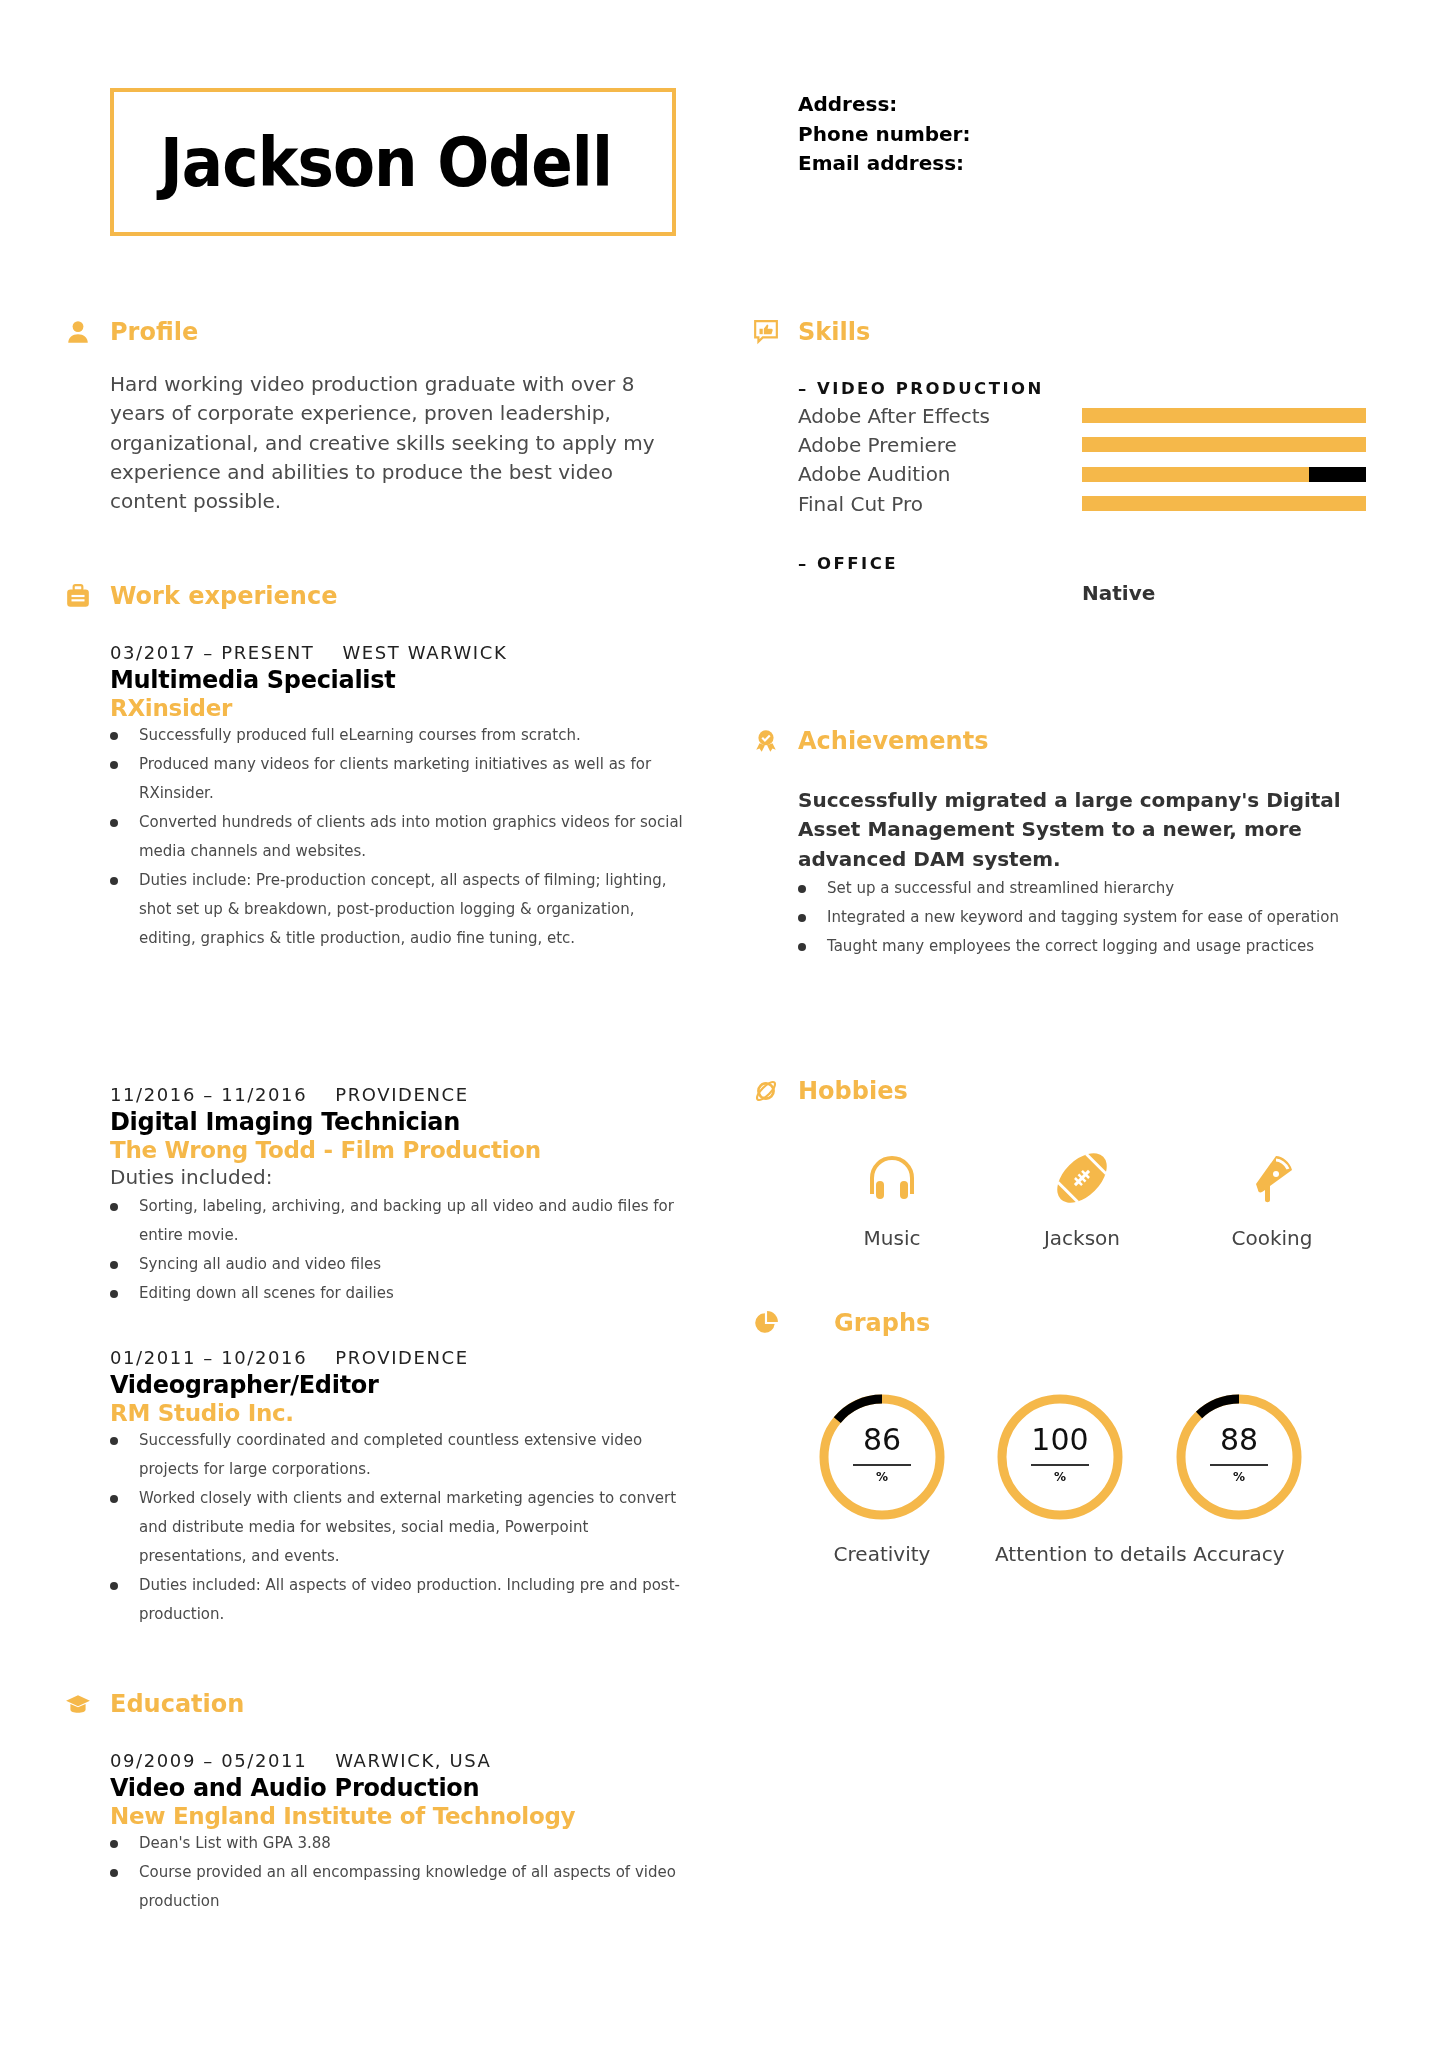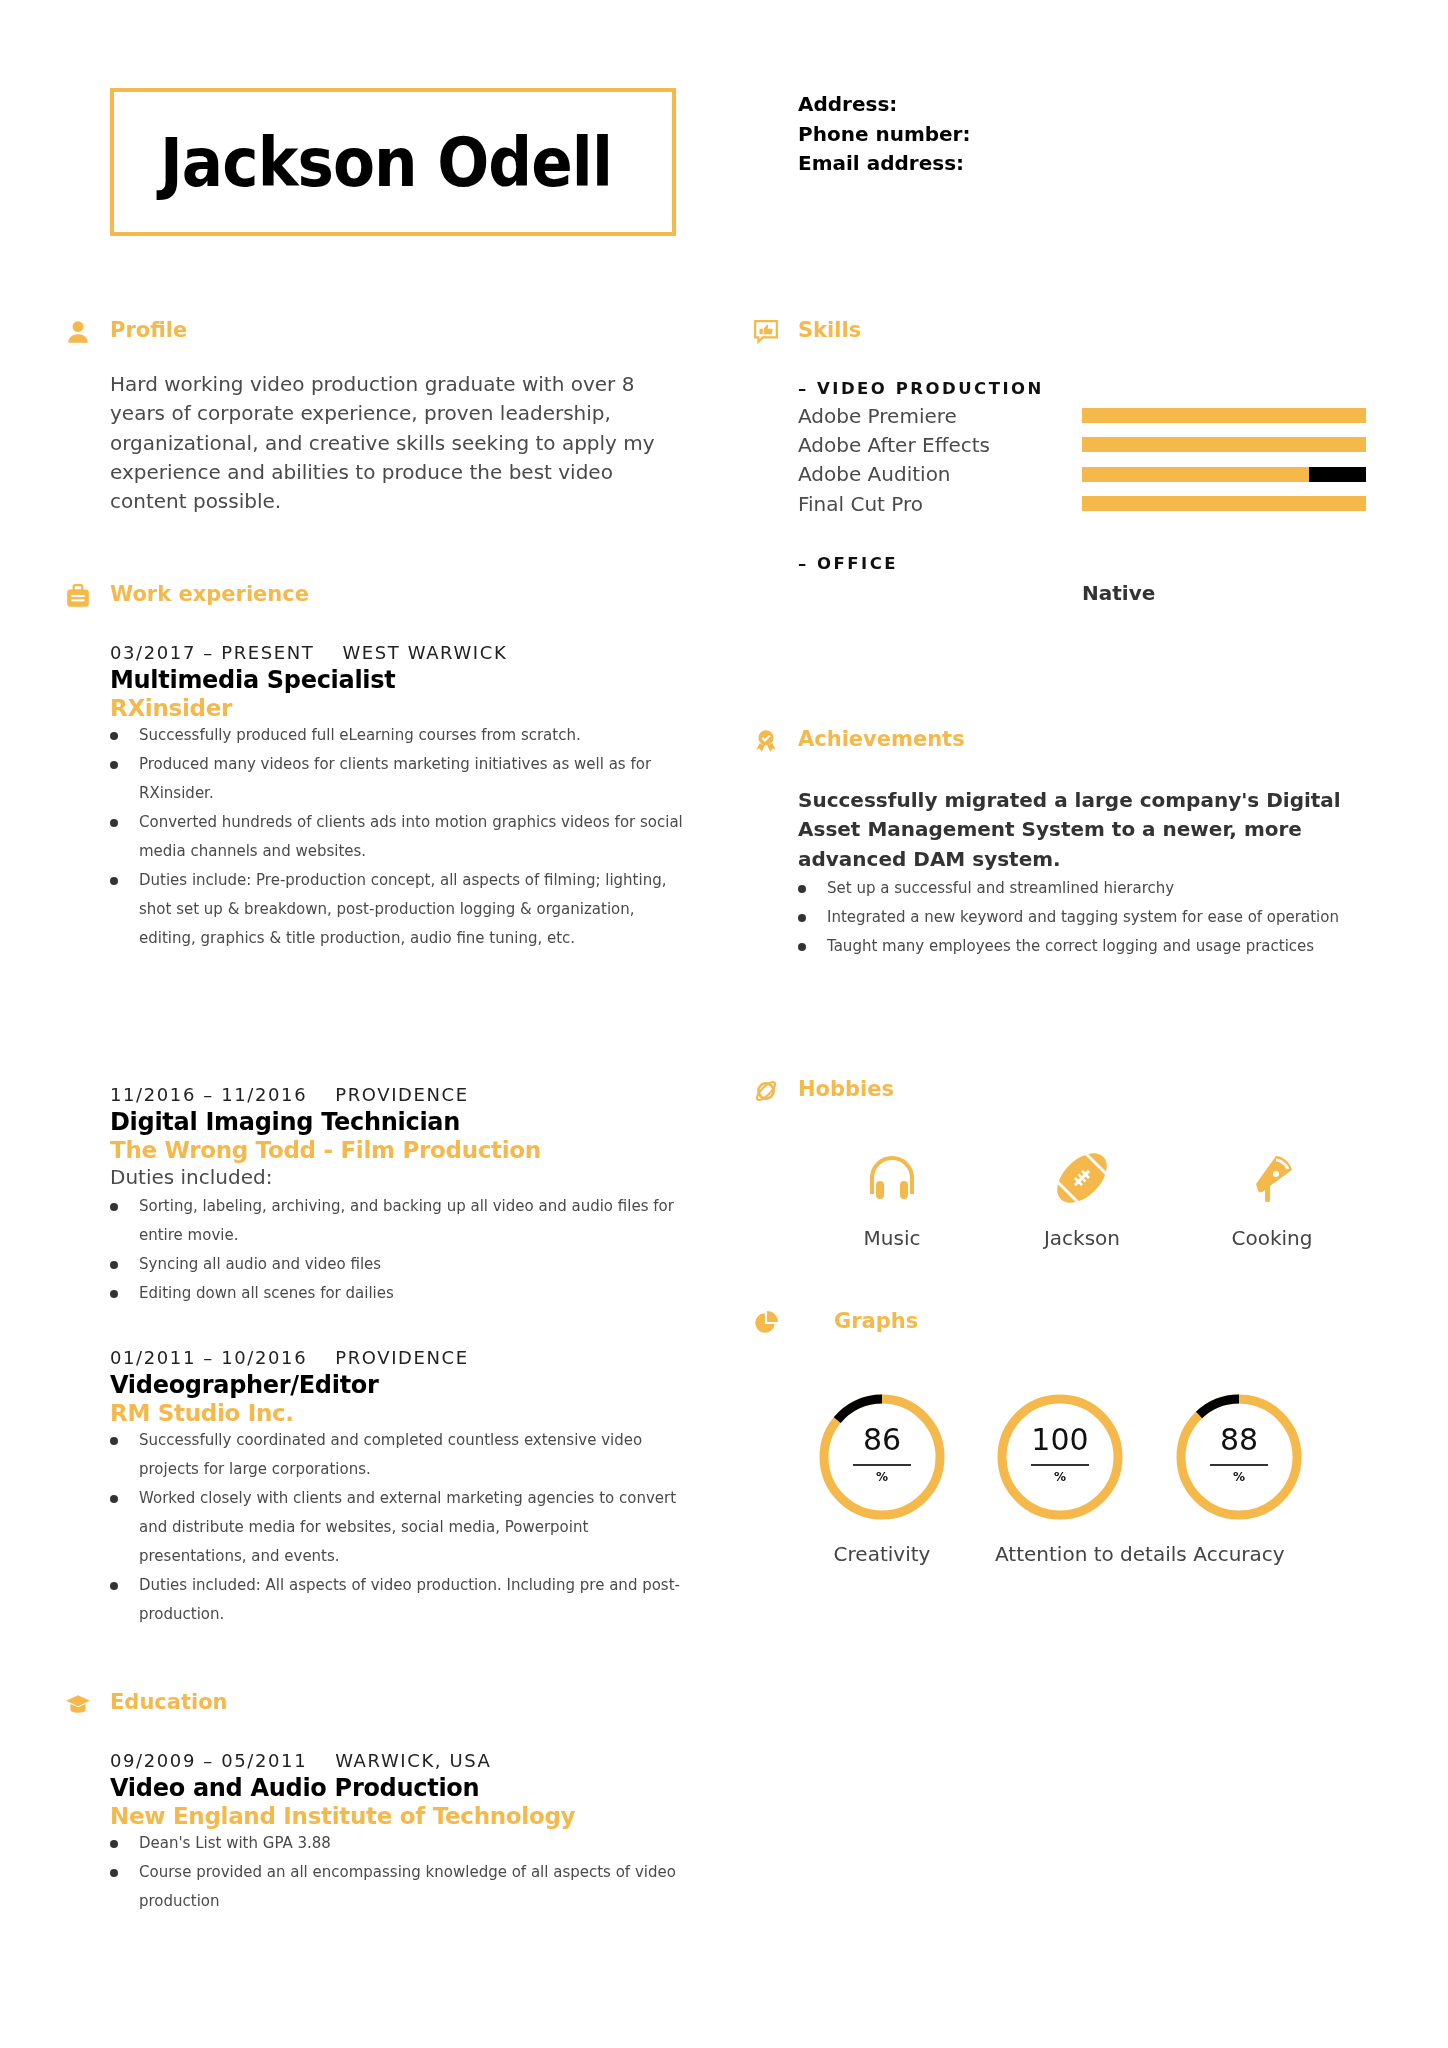--- a/index.html
+++ b/index.html
@@ -4,21 +4,21 @@
   <style>
     html, body { margin: 0; padding: 0; background: #ffffff; }
     body { width: 1448px; height: 2048px; position: relative; overflow: hidden;
       font-family: "DejaVu Sans", "Liberation Sans", sans-serif; color: #444; }
     .abs { position: absolute; }
     .name-box { left: 110px; top: 88px; width: 566px; height: 148px;
       border: 4px solid #f5b84a; box-sizing: border-box; display: flex; align-items: center; }
     .name-box h1 { margin: 0 0 0 46px; font-size: 68px; font-weight: bold; color: #000;
       letter-spacing: -1px; font-family: "DejaVu Sans", sans-serif; transform: scaleX(0.9); transform-origin: left center; }
     .contact { left: 798px; top: 90px; font-size: 20px; font-weight: bold; color: #000; line-height: 29.5px; }
-    .section-head { display: flex; align-items: flex-start; color: #f5b84a; font-weight: bold; font-size: 21px; }
+    .section-head { display: flex; align-items: flex-start; color: #f5b84a; font-weight: bold; font-size: 24px; }
     .section-head .icon { width: 28px; height: 28px; margin-right: 18px; display: inline-flex; align-items: center; justify-content: center; }
     .section-head .icon svg { width: 26px; height: 26px; }
     .body-text { font-size: 20px; line-height: 29.3px; color: #4a4a4a; }
     .meta { font-size: 18px; letter-spacing: 1.6px; color: #222; line-height: 24px; }
     .meta span + span { margin-left: 28px; }
     .job-title { font-size: 24px; font-weight: bold; color: #000; line-height: 30px; letter-spacing: -0.3px; }
     .company { font-size: 23px; font-weight: bold; color: #f5b84a; line-height: 26px; letter-spacing: -0.3px; }
     ul.bullets { list-style: none; margin: 0; padding: 0; }
     ul.bullets li { position: relative; padding-left: 29px; font-size: 15px; line-height: 29px; color: #4a4a4a; }
     ul.bullets li::before { content: ""; position: absolute; left: 0; top: 11px; width: 8px; height: 8px; border-radius: 50%; background: #333; }
@@ -132,27 +132,27 @@
         <path d="M2 2h20v15H9l-4 4v-4H2z" fill="none" stroke="#f5b84a" stroke-width="2"></path>
         <rect x="6" y="9" width="3" height="5" fill="#f5b84a"></rect>
         <path d="M10 9l3-4c1 0 1.5 1 1 2l-.5 2H17c1 0 1.5 1 1 2l-1 3H10z" fill="#f5b84a"></path>
       </svg>
   </span>
   <span>Skills</span>
 </div>
 <div class="abs" style="left:798px; top:379px; width:580px;">
   <div class="skill-cat" style="margin-bottom:3px;">– VIDEO PRODUCTION</div>
   <div class="skill-row">
+    <span class="label">Adobe After Effects</span>
+    <span class="bar">
+        <span class="fill" style="width:100%"></span>
+      </span>
+  </div>
+  <div class="skill-row">
     <span class="label">Adobe Premiere</span>
-    <span class="bar">
-        <span class="fill" style="width:100%"></span>
-      </span>
-  </div>
-  <div class="skill-row">
-    <span class="label">Adobe After Effects</span>
     <span class="bar">
         <span class="fill" style="width:100%"></span>
       </span>
   </div>
   <div class="skill-row">
     <span class="label">Adobe Audition</span>
     <span class="bar">
         <span class="fill" style="width:80%"></span>
       </span>
   </div>

